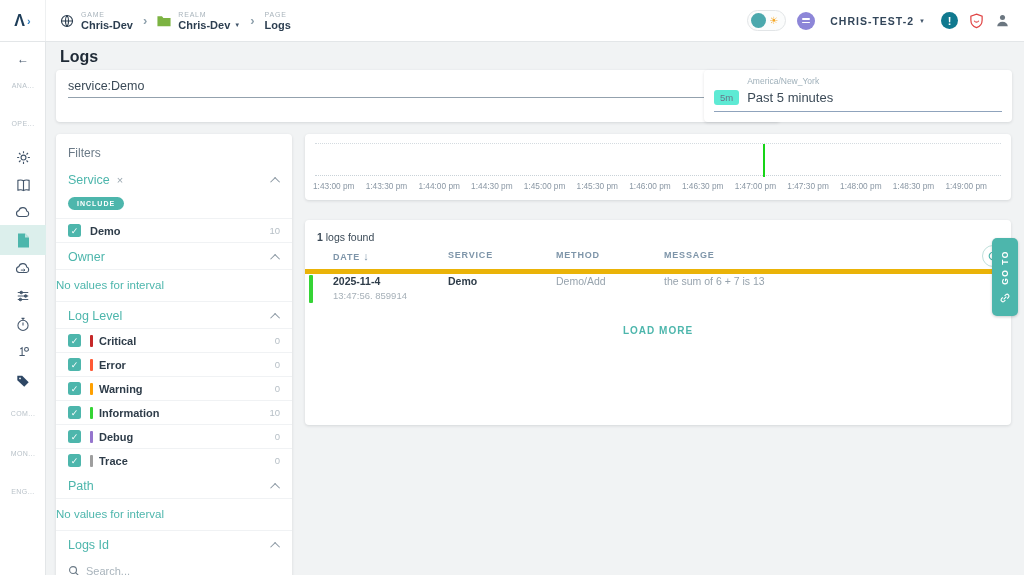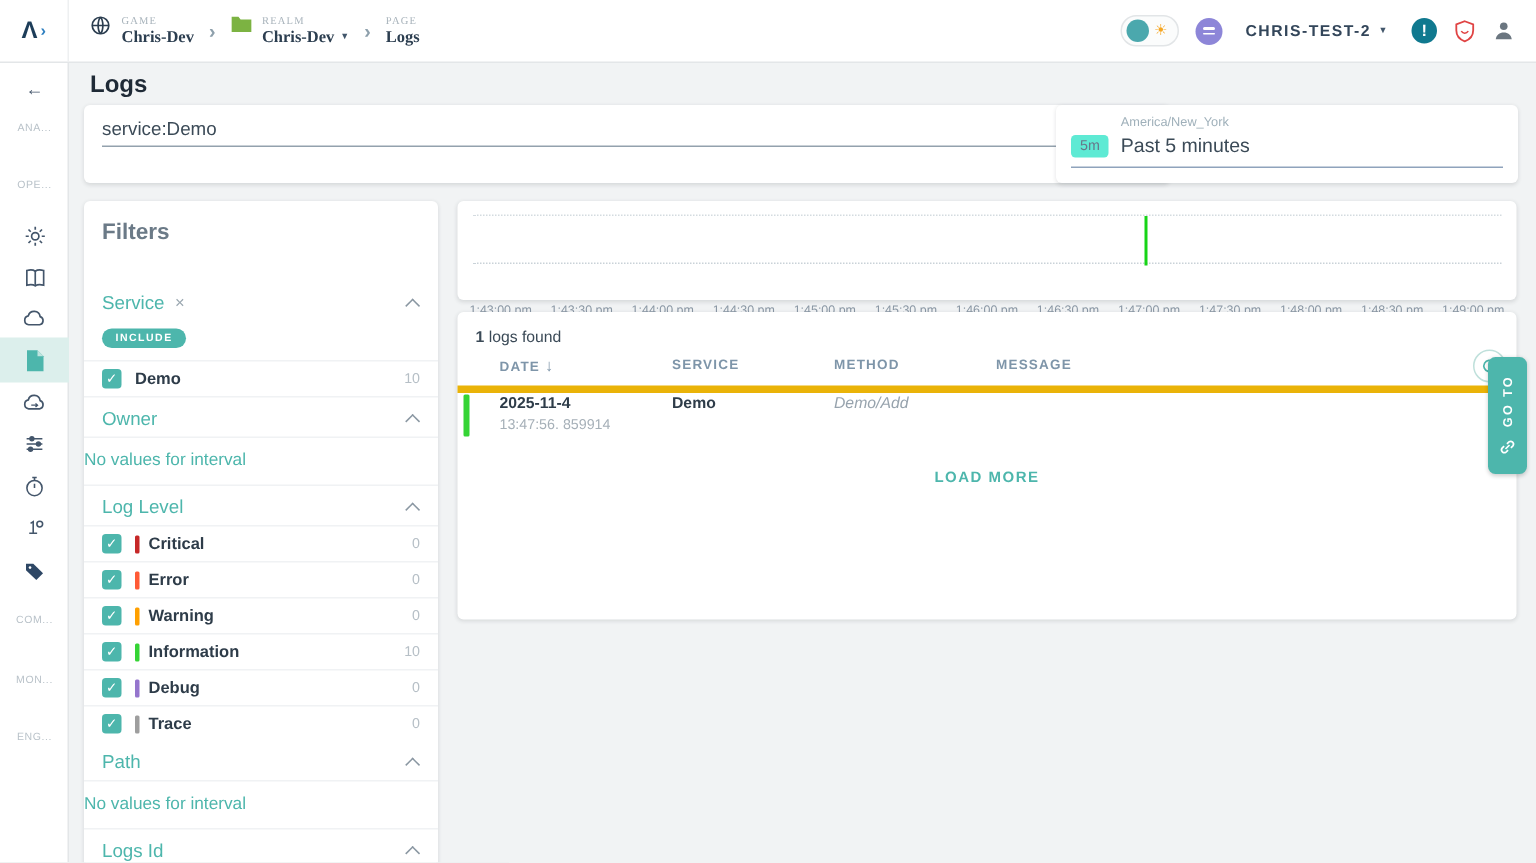--- a/index.html
+++ b/index.html
@@ -8,21 +8,21 @@
   .screen { position:relative; width:1024px; height:575px; overflow:hidden; background:#f1f3f4; }
 
   
   .header { position:absolute; top:0; left:0; right:0; height:42px; background:#fff;
             border-bottom:1px solid #e3e6e8; display:flex; align-items:center; z-index:20; }
   .logo { width:46px; height:100%; display:flex; align-items:center; justify-content:center;
           gap:2px; border-right:1px solid #eef0f1; }
   .logo .lam { color:#1d3d59; font-weight:bold; font-size:16px; }
   .logo .chv { color:#2e7fc0; font-weight:bold; font-size:11px; }
   .crumbs { display:flex; align-items:center; margin-left:14px; gap:10px; }
-  .crumb { display:flex; gap:7px; cursor:pointer;font-family:Liberation Serif, serif; }
+  .crumb { display:flex; align-items:center; gap:7px; cursor:pointer; }
   .crumb-label { font-size:7px; color:#a9b4bc; letter-spacing:0.8px; }
   .crumb-value { font-size:11px; font-weight:bold; color:#2c3e50; margin-top:1px; display:flex; align-items:center; gap:4px; }
   .crumb-sep { color:#8ea0ac; font-size:13px; font-weight:bold; }
   .caret { font-size:6px; color:#42566b; }
   .hdr-right { margin-left:auto; display:flex; align-items:center; gap:11px; padding-right:14px; }
   .toggle { width:39px; height:21px; border:1px solid #e2e5e7; background:#fbfcfc; border-radius:11px;
             display:flex; align-items:center; padding:0 3px; gap:3px; cursor:pointer; }
   .toggle .knob { width:15px; height:15px; border-radius:50%; background:#4ba8ad; }
   .sun { font-family:"DejaVu Sans",sans-serif; color:#f5a623; font-size:10px; }
   .purple-circ { width:18px; height:18px; border-radius:50%; background:#8d86d8; display:flex;
@@ -58,21 +58,21 @@
 
   
   .time-card { left:658px; top:28px; width:308px; height:52px; padding:6px 10px 0; }
   .time-row { display:flex; align-items:flex-end; gap:8px; border-bottom:1px solid #8fa3bc; padding-bottom:5px; }
   .time-badge { background:#5eead4; color:#67778a; font-size:9.5px; padding:2px 6px; border-radius:3px; margin-bottom:1px; }
   .tz { font-size:8.5px; color:#9fb0ba; margin-bottom:2px; }
   .time-value { font-size:13px; color:#3b4a57; }
 
   
   .filters-card { left:10px; top:92px; width:236px; height:470px; padding-top:10px; overflow:hidden; }
-  .f-title { font-size:15px; color:#6b7a87; margin:2px 12px 25px;font-weight:bold; }
+  .f-title { font-size:12px; color:#6b7a87; margin:2px 12px 6px; }
   .f-head { display:flex; align-items:center; padding:7px 12px 5px; cursor:pointer; }
   .f-head-label { color:#4db6ac; font-size:12.5px; }
   .f-x { color:#9aa7b0; font-size:11px; margin-left:7px; cursor:pointer; }
   .chev-up { margin-left:auto; width:7px; height:7px; border-left:1.6px solid #8a97a2;
              border-top:1.6px solid #8a97a2; transform:rotate(45deg) translateY(2px); }
   .pill { display:inline-block; background:#4db6ac; color:#fff; font-size:7px; font-weight:bold;
           letter-spacing:1px; padding:3px 9px; border-radius:8px; margin:0 12px 8px; }
   .f-row { display:flex; align-items:center; padding:5px 12px; border-top:1px solid #f0f2f4; }
   .f-row:last-child { border-bottom:1px solid #f0f2f4; }
   .cb { width:13px; height:13px; background:#4db6ac; border-radius:2.5px; color:#fff;
@@ -87,42 +87,42 @@
               border-bottom:1px solid #cfd8dc; }
   .f-search input { border:none; outline:none; font-size:11px; color:#3b4a57; width:100%;
                     font-family:inherit; background:transparent; }
   .f-search input::placeholder { color:#a9b4bc; }
 
   
   .timeline-card { left:259px; top:92px; width:706px; height:66px; }
   .plot { position:absolute; left:10px; right:10px; top:9px; height:33px;
           border-top:1px dotted #d4dbe0; border-bottom:1px dotted #c9d2d8; cursor:crosshair; }
   .tbar { position:absolute; width:2px; bottom:0; }
-  .axis { position:absolute; left:8px; right:8px; top:47px; display:flex; justify-content:space-between;margin-top:20px; }
+  .axis { position:absolute; left:8px; right:24px; top:47px; display:flex; justify-content:space-between; }
   .axis span { font-size:8.3px; color:#8a97a4; white-space:nowrap; }
 
   
-  .logs-card { left:259px; top:166px; width:706px; height:205px;padding-left:19px; }
+  .logs-card { left:259px; top:178px; width:706px; height:205px;padding-left:19px; }
   .found { position:absolute; left:12px; top:11px; font-size:10.5px; color:#3b4a57; }
   .found b { font-weight:bold; }
   .refresh-btn { position:absolute; right:7px; top:25px; width:22px; height:22px; border-radius:50%;
                  border:1px solid #bfe0db; color:#4db6ac; display:flex; align-items:center;
                  justify-content:center; cursor:pointer; background:#fff; }
   .tbl-head { position:absolute; left:0; right:0; top:30px; display:grid;
               grid-template-columns:115px 108px 108px 1fr; padding:0 0 7px 28px;
               border-bottom:5px solid #eab308; }
   .tbl-head span { font-size:9px; font-weight:bold; letter-spacing:0.8px; color:#7e95a9; }
   .tbl-head .c-date { color:#2e3c49; cursor:pointer; }
   .tbl-row { position:absolute; left:0; right:0; top:47px; display:grid;
              grid-template-columns:115px 108px 108px 1fr; padding:8px 0 8px 28px; cursor:pointer; }
   .row-ind { position:absolute; left:4px; top:8px; width:4px; height:28px; border-radius:1px; }
   .cell-date1 { font-size:10.5px; font-weight:bold; color:#2e3c49; }
   .cell-date2 { font-size:9.5px; color:#a6b0b8; margin-top:3px; }
   .cell-svc { font-size:10.5px; font-weight:bold; color:#2e3c49; }
-  .cell-dim { font-size:10.5px; color:#97a3ad;font-style:italic; }
+  .cell-dim { font-size:10.5px; color:#97a3ad; }
   .load-more { position:absolute; left:0; right:0; top:100px; text-align:center; }
   .load-more span { color:#4db6ac; font-size:10px; font-weight:bold; letter-spacing:1px; cursor:pointer; padding:6px 10px; }
 
   
   .goto { position:absolute; top:238px; right:6px; width:26px; height:78px; background:#4db6ac;
           border-radius:5px; display:flex; flex-direction:column; align-items:center;
           justify-content:center; gap:7px; z-index:30; box-shadow:0 1px 3px rgba(0,0,0,.2); cursor:pointer; }
   .goto .vtext { writing-mode:vertical-rl; transform:rotate(180deg); color:#fff; font-size:8.5px;
                  font-weight:bold; letter-spacing:1.5px; }
   svg { display:block; }
@@ -444,20 +444,21 @@
       </div>
 
       <div class="tbl-row">
         <span class="row-ind" style="background: rgb(53, 212, 53);"></span>
         <span>
           <span class="cell-date1" style="display:block">2025-11-4</span>
           <span class="cell-date2" style="display:block">13:47:56. 859914</span>
         </span>
         <span class="cell-svc">Demo</span>
         <span class="cell-dim">Demo/Add</span>
+        <span class="cell-dim">the sum of 6 + 7 is 13</span>
       </div>
 
       <div class="load-more">
         <span>LOAD MORE</span>
       </div>
     </div>
   </div>
 
   <div class="goto">
     <span class="vtext">GO TO</span>

